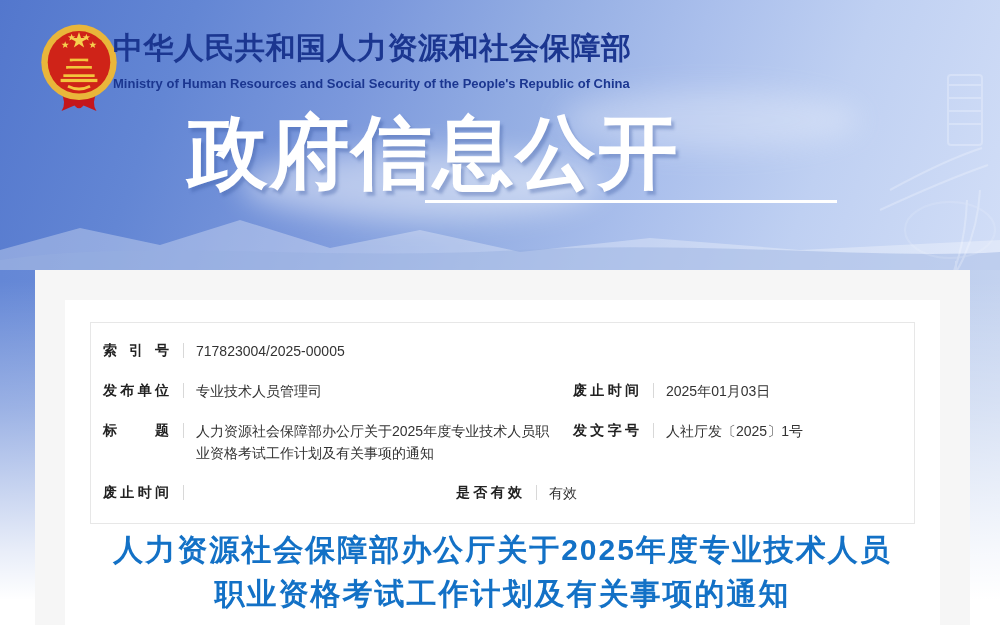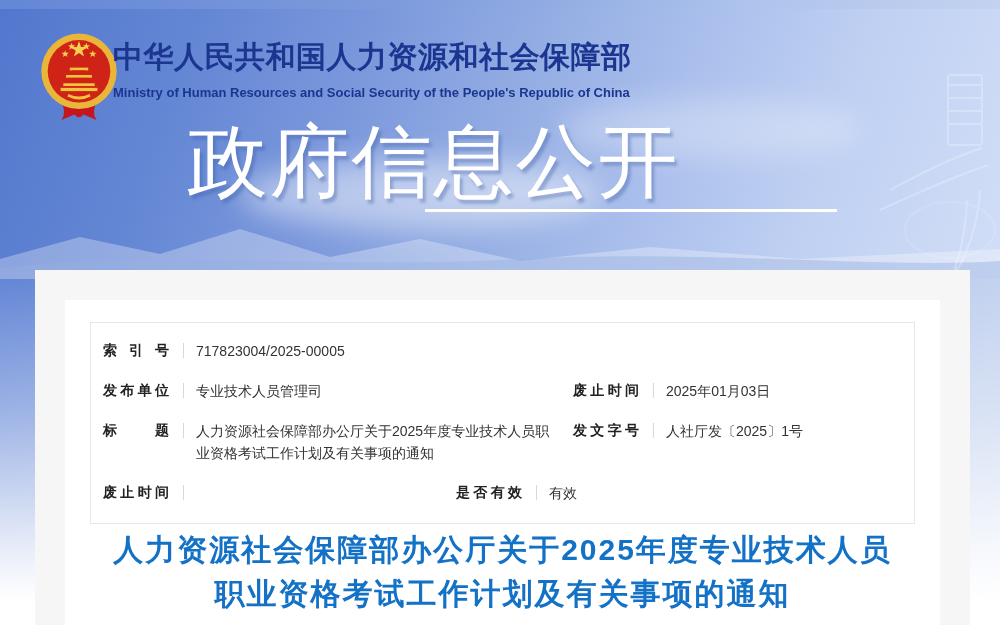--- a/index.html
+++ b/index.html
@@ -5,36 +5,36 @@
   html,body{margin:0;padding:0;}
   body{
     width:1000px;height:625px;overflow:hidden;position:relative;
     font-family:"Liberation Sans","DejaVu Sans",sans-serif;
     background:
       linear-gradient(180deg, rgba(255,255,255,0) 0%, rgba(255,255,255,0) 45%,
                       rgba(255,255,255,0.35) 65%, rgba(255,255,255,0.85) 88%, #ffffff 96%),
       linear-gradient(90deg, #6487d6 0%, #7d9bdc 40%, #aec4ec 75%, #c3d2ef 100%);
   }
   .banner{
-    position:absolute;left:0;top:9px;width:1000px;height:270px;overflow:hidden;
+    position:absolute;left:0;top:0;width:1000px;height:270px;overflow:hidden;
     background:linear-gradient(110deg,#5377cd 0%,#6386d4 18%,#7b98dc 35%,#93ade3 50%,
                #aabfec 65%,#bfd0f2 80%,#d2def7 100%);
   }
   .cloud{position:absolute;border-radius:50%;filter:blur(14px);background:rgba(255,255,255,0.45);}
   .cloud1{left:240px;top:150px;width:360px;height:70px;}
   .cloud2{left:560px;top:90px;width:300px;height:60px;opacity:.6;}
   .mountains{position:absolute;left:0;bottom:0;width:1000px;height:70px;}
   .greatwall{position:absolute;left:830px;top:40px;width:170px;height:480px;opacity:.55;}
   .emblem{position:absolute;left:33px;top:18px;width:92px;height:96px;}
   .ministry{position:absolute;left:113px;top:28px;}
   .ministry-cn{font-size:30px;font-weight:bold;color:#1b3690;letter-spacing:0.5px;white-space:nowrap;}
   .ministry-en{margin-top:7px;font-size:13px;font-weight:bold;color:#1b3690;white-space:nowrap;}
   .banner-title{
     position:absolute;left:0;top:100px;width:867px;text-align:center;
-    font-size:80px;font-weight:normal;color:#ffffff;letter-spacing:2px;
+    font-size:80px;font-weight:bold;color:#ffffff;letter-spacing:2px;
     text-shadow:3px 4px 3px rgba(55,85,160,0.35);white-space:nowrap;
   }
   .banner-underline{position:absolute;left:425px;top:200px;width:412px;height:3px;background:#ffffff;}
   .outer-panel{position:absolute;left:35px;top:270px;width:935px;height:355px;background:#f6f6f6;}
   .card{position:absolute;left:65px;top:300px;width:875px;height:325px;background:#ffffff;}
   .meta-table{
     position:absolute;left:90px;top:322px;width:825px;box-sizing:border-box;
     border:1px solid #e7e7e7;background:#ffffff;padding:8px 0 10px 0;font-size:14px;color:#333;
   }
   .meta-row{display:flex;align-items:flex-start;}

